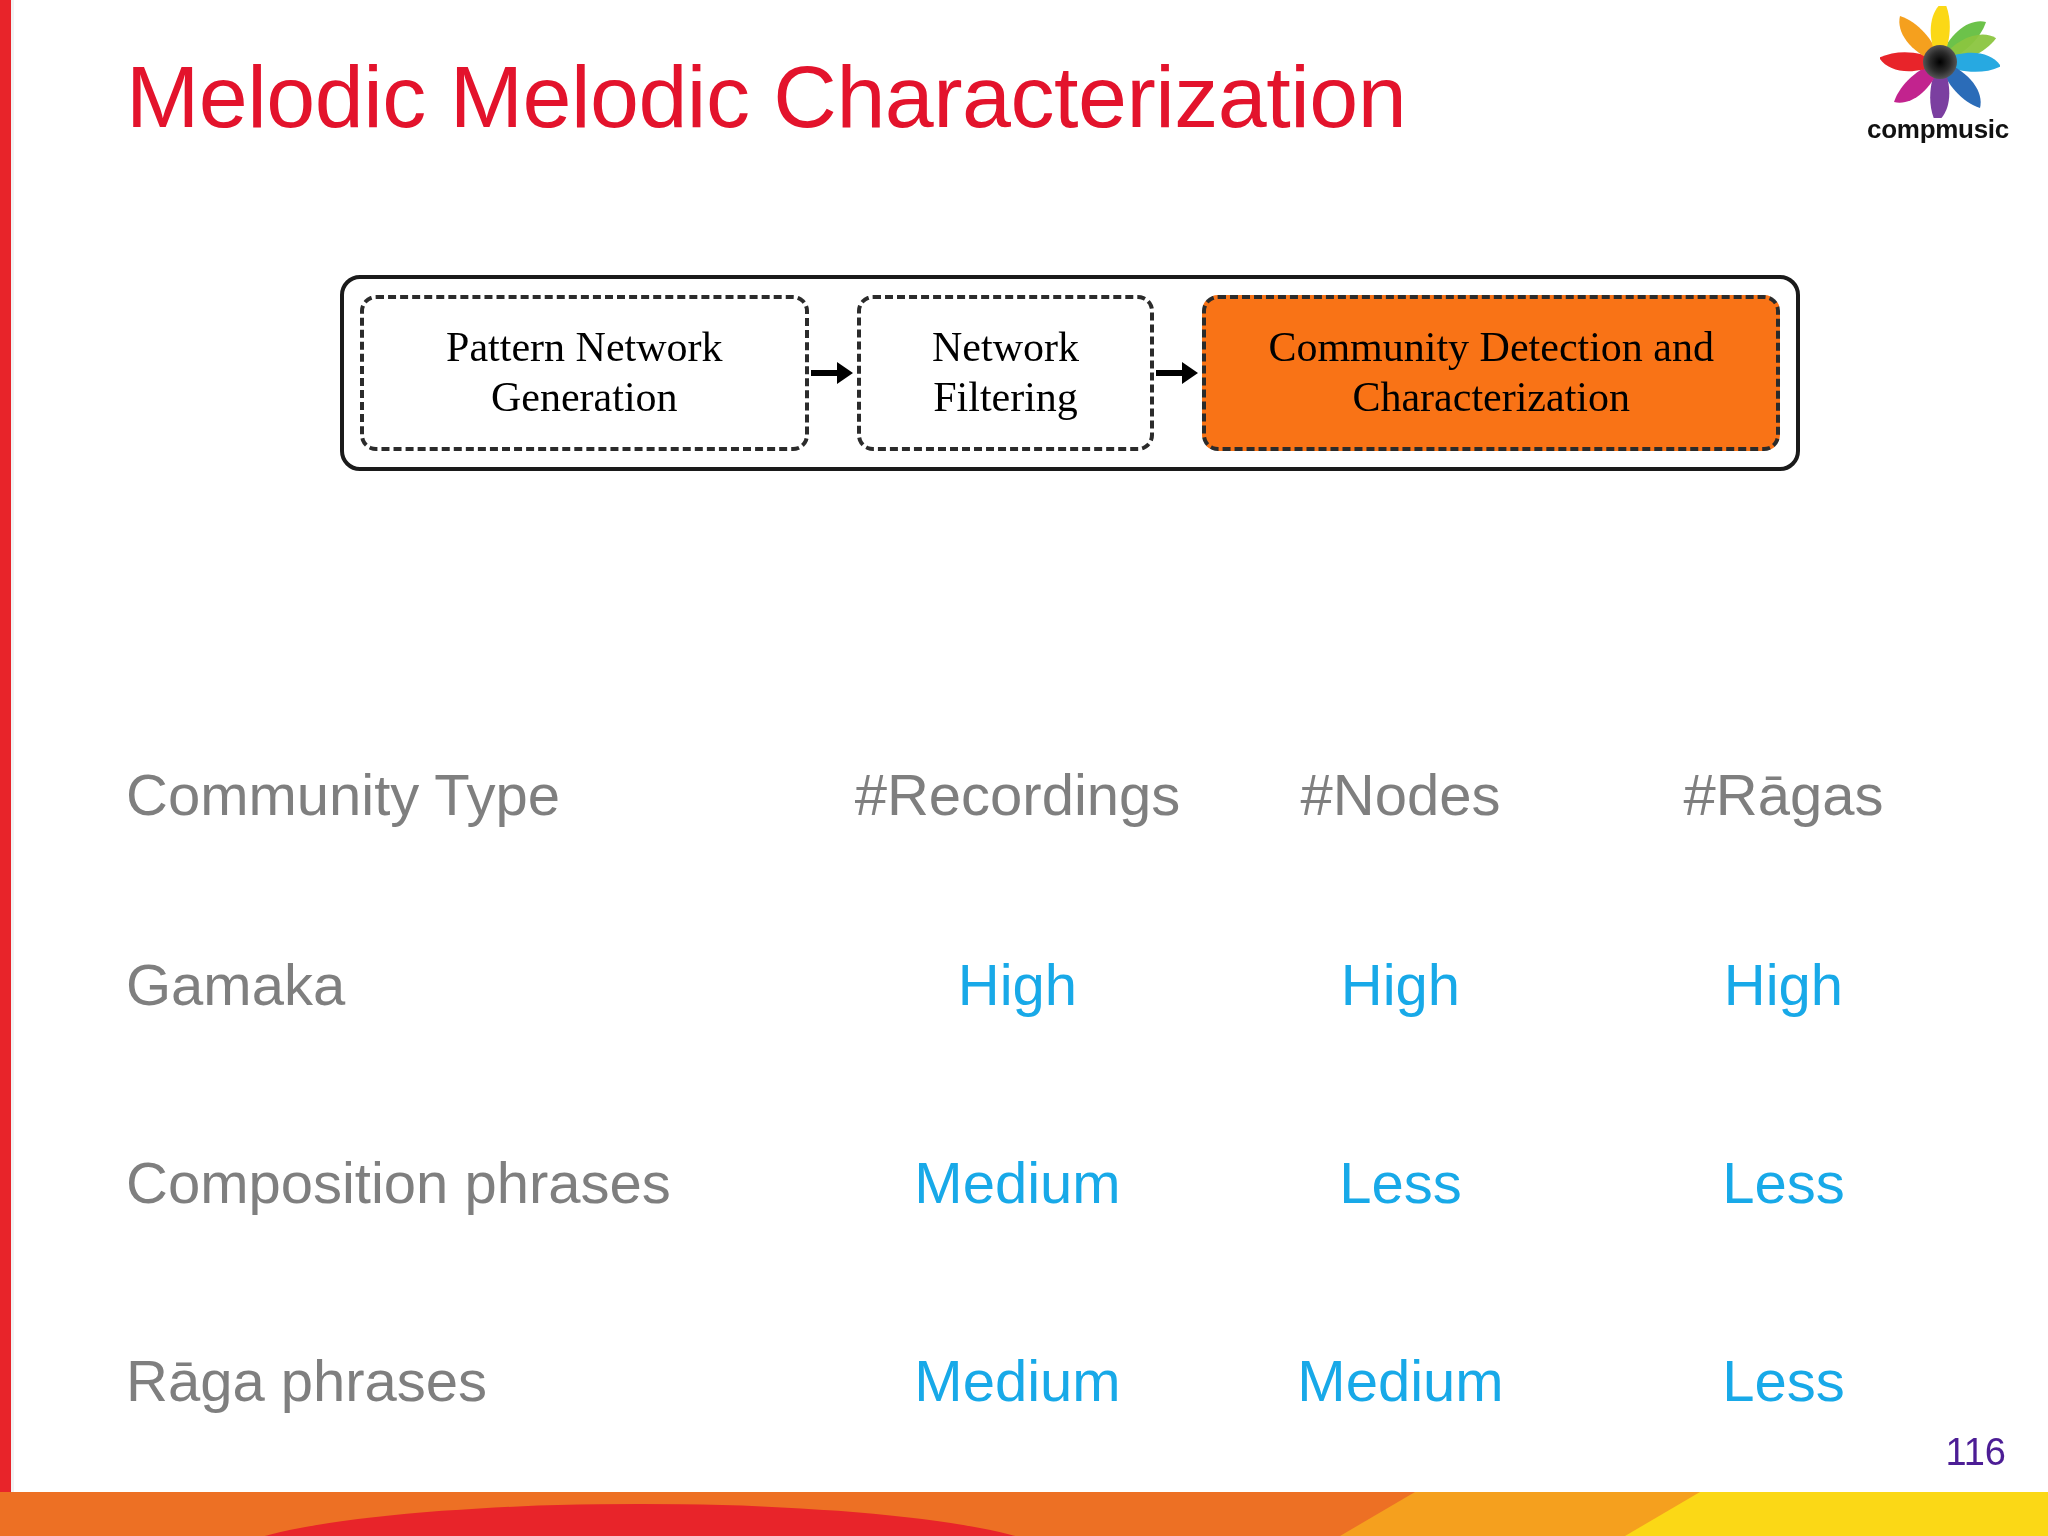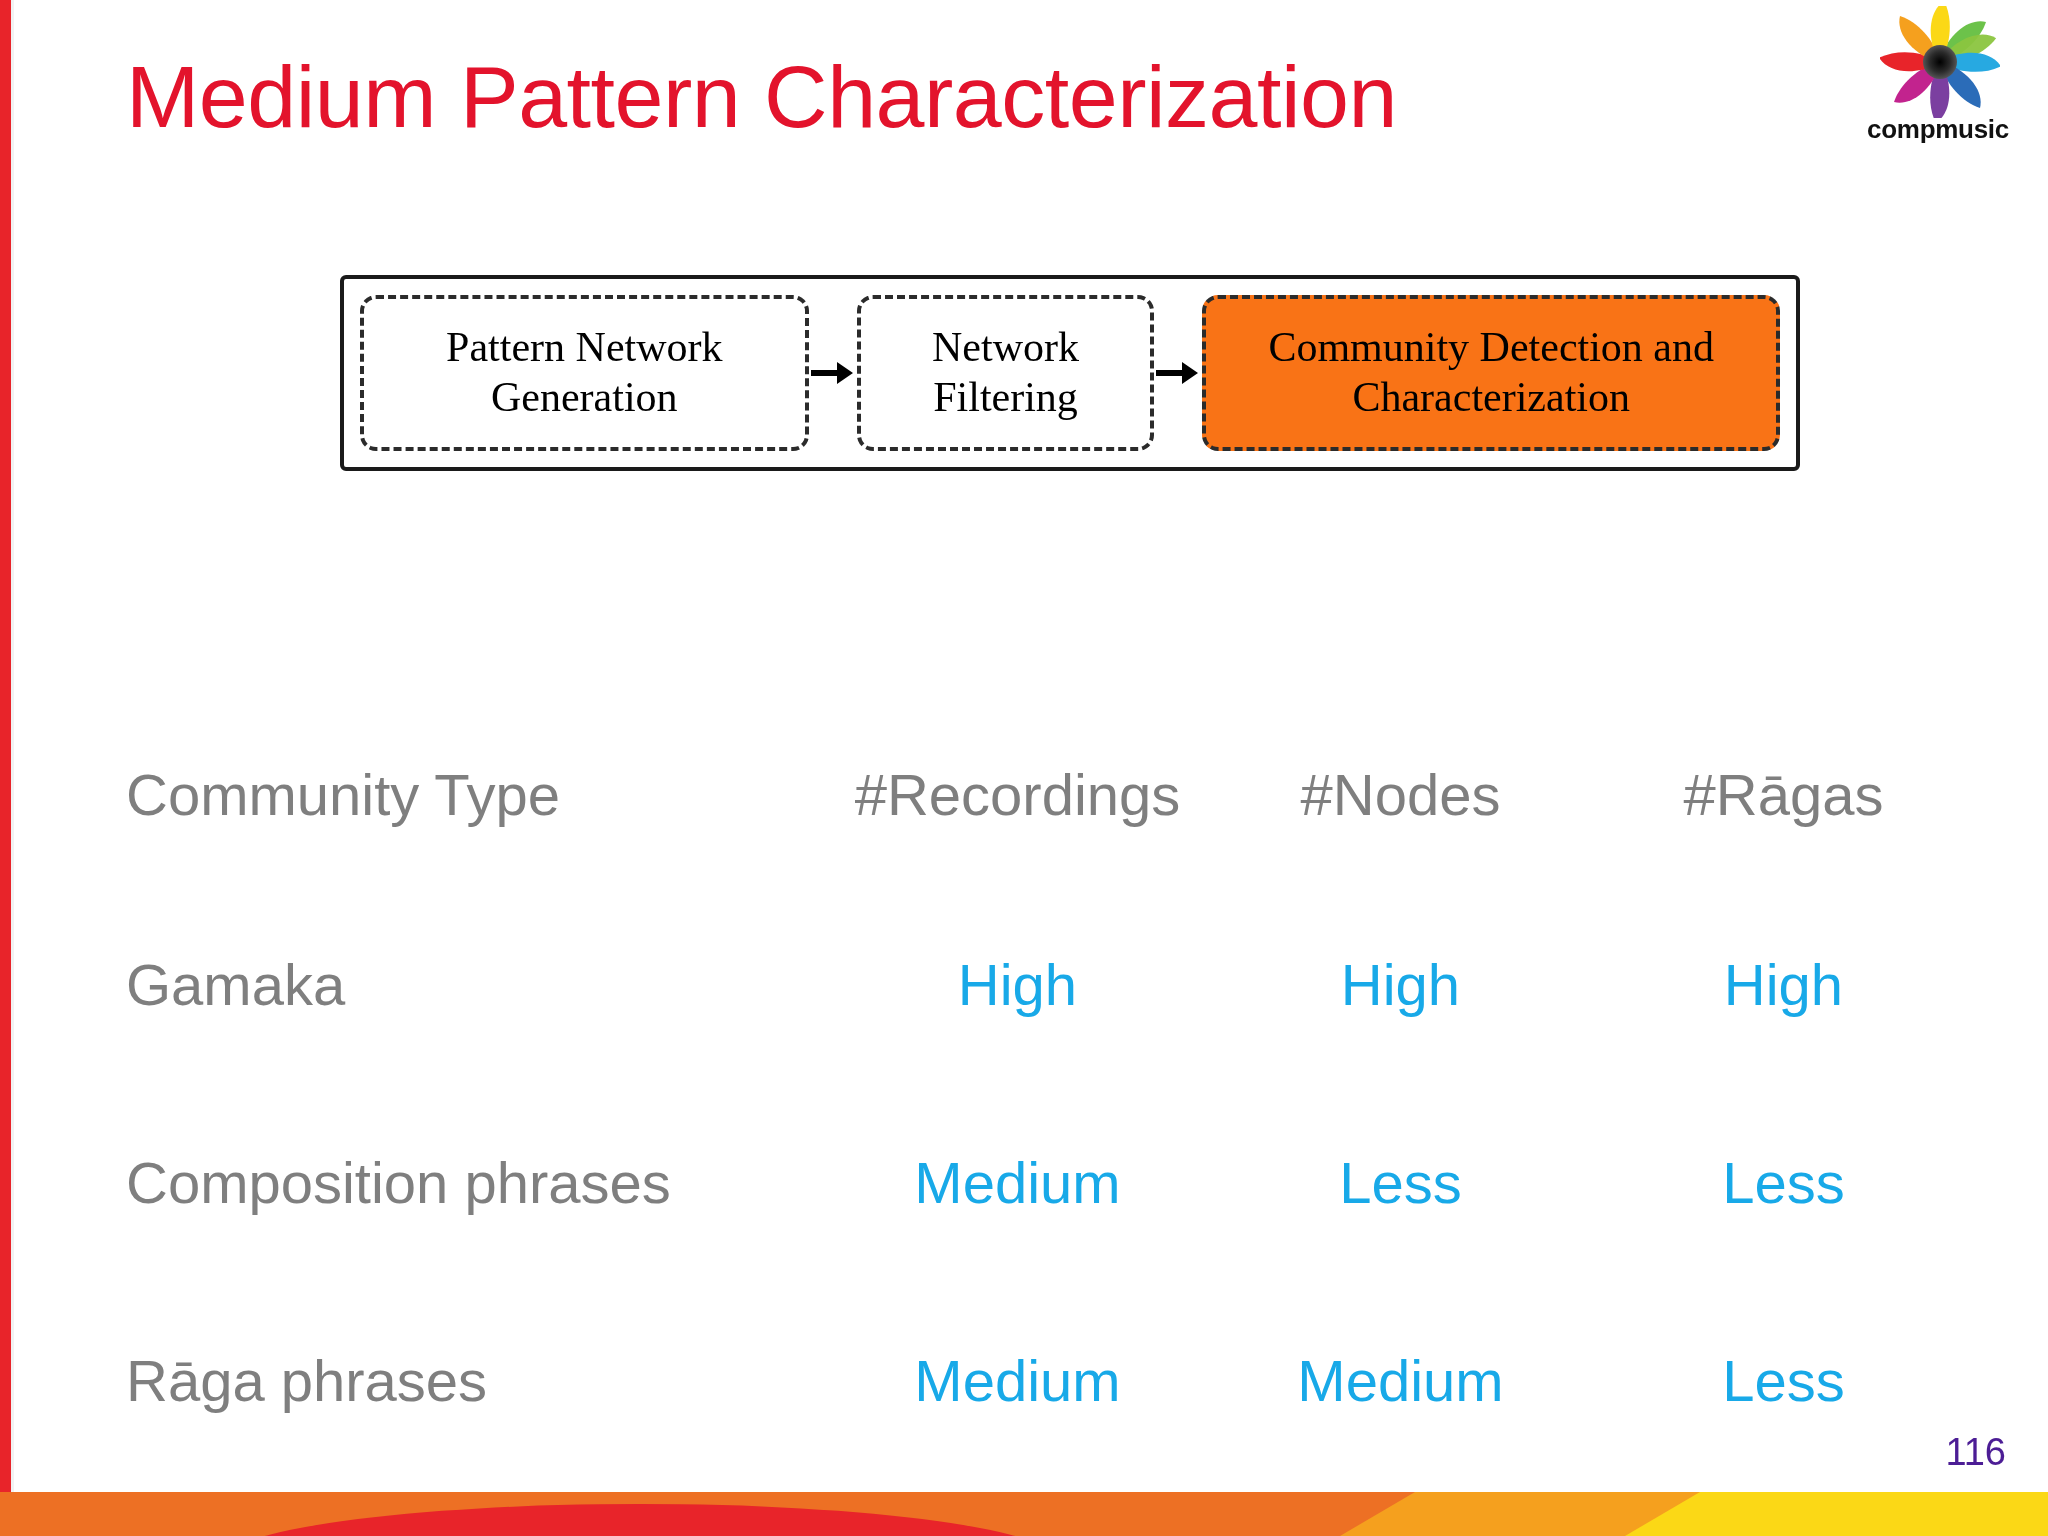--- a/index.html
+++ b/index.html
@@ -77,21 +77,21 @@
   }
 
   
   .pipeline {
     position: absolute;
     left: 340px;
     top: 275px;
     width: 1460px;
     height: 196px;
     border: 4px solid #1a1a1a;
-    border-radius: 6px;
+    border-radius: 20px;
     box-sizing: border-box;
     background: #ffffff;
     display: flex;
     align-items: center;
     padding: 0 16px;
   }
   .pipe-box {
     border: 4px dashed #2b2b2b;
     border-radius: 16px;
     box-sizing: border-box;
@@ -174,21 +174,21 @@
   .footer-band svg { display: block; }
 </style>
 </head>
 <body>
 
 <div class="slide">
 
   <div class="left-stripe"></div>
   <div class="left-stripe-inner"></div>
 
-  <div class="slide-title">Medium Pattern Characterization</div>
+  <div class="slide-title">Melodic Melodic Characterization</div>
 
   <div class="logo">
     <div class="logo-mark">
       <svg viewBox="0 0 120 112" width="120" height="112" aria-hidden="true">
         <defs>
           <radialGradient id="hub" cx="50%" cy="50%" r="50%">
             <stop offset="0%" stop-color="#000000"></stop>
             <stop offset="60%" stop-color="#2b2b2b"></stop>
             <stop offset="100%" stop-color="#555555"></stop>
           </radialGradient>

